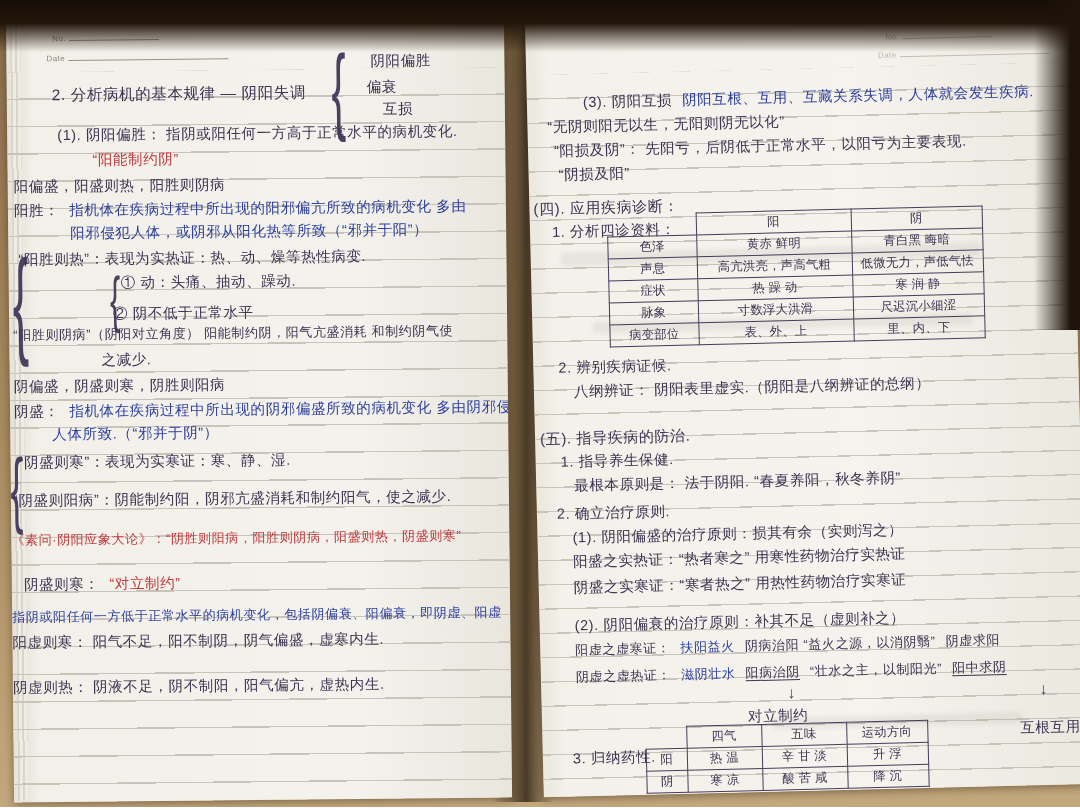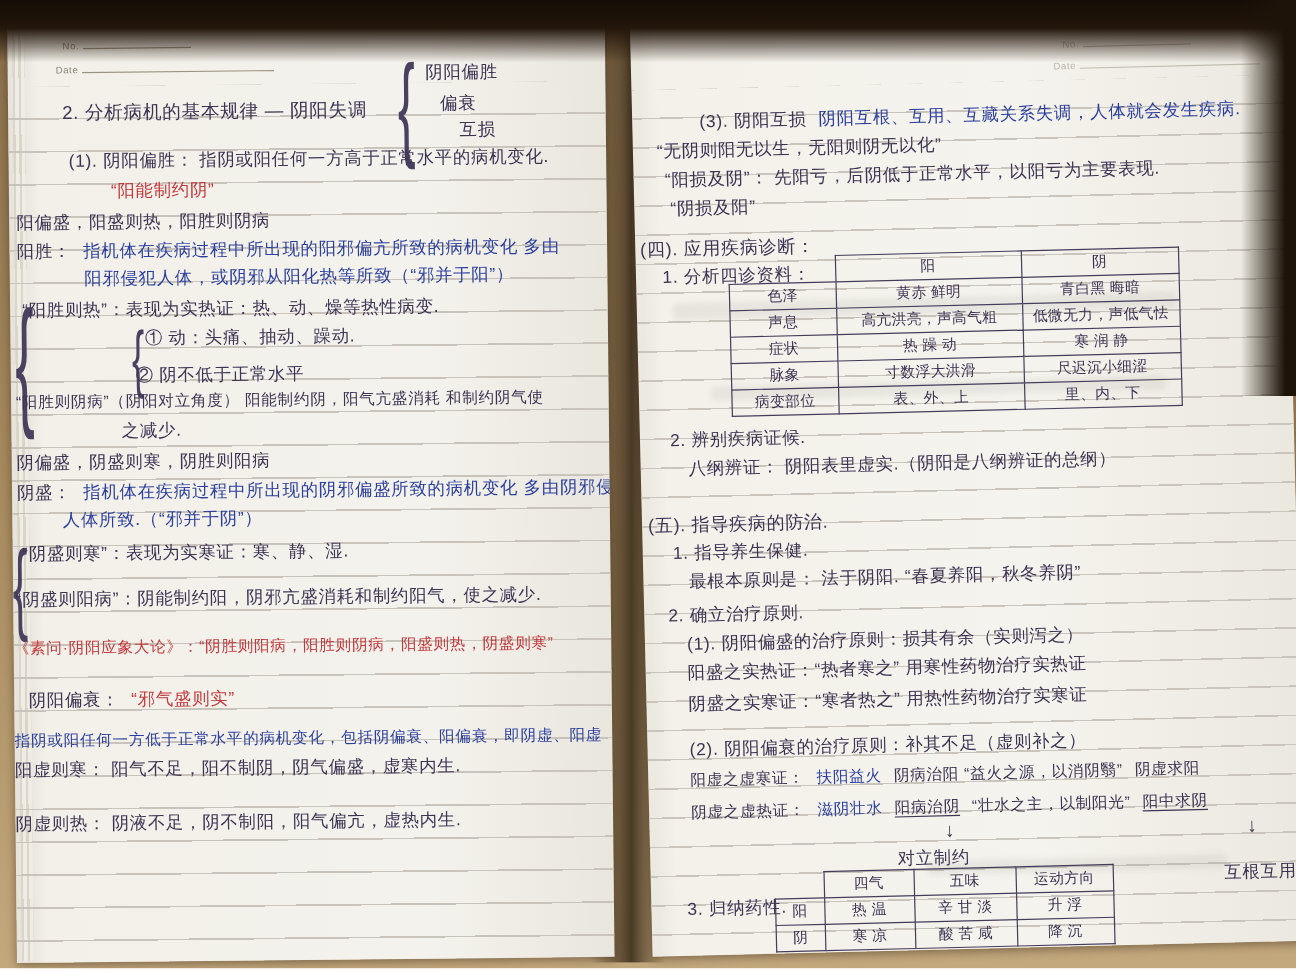--- a/index.html
+++ b/index.html
@@ -45,21 +45,21 @@
   <div class="spine"></div>
 
   <div class="page page-left">
     <div class="edge-stack"></div>
     <div class="rules rules-l"></div>
     <div class="hdr" style="left:46px;top:18px;"><span>No.</span> <span class="ln" style="width:90px;"></span></div>
     <div class="hdr" style="left:40px;top:38px;"><span>Date</span> <span class="ln" style="width:160px;"></span></div>
 
     <div class="hl" style="left:45px;top:72px;font-size:15.5px;">2. 分析病机的基本规律 — 阴阳失调</div>
     <div class="brace" style="left:316px;top:30px;font-size:96px;transform:scaleX(.45);">{</div>
-    <div class="hl" style="left:348px;top:42px;">阴阳偏胜</div>
+    <div class="hl" style="left:364px;top:42px;">阴阳偏胜</div>
     <div class="hl" style="left:360px;top:68px;">偏衰</div>
     <div class="hl" style="left:376px;top:90px;">互损</div>
 
     <div class="hl" style="left:50px;top:113px;">(1). 阴阳偏胜： 指阴或阳任何一方高于正常水平的病机变化.</div>
     <div class="hl r" style="left:85px;top:138px;">“阳能制约阴”</div>
     <div class="hl" style="left:6px;top:164px;">阳偏盛，阳盛则热，阳胜则阴病</div>
     <div class="hl" style="left:6px;top:188px;"><span>阳胜：</span><span class="b seg">指机体在疾病过程中所出现的阳邪偏亢所致的病机变化 多由</span></div>
     <div class="hl b" style="left:62px;top:211px;">阳邪侵犯人体，或阴邪从阳化热等所致（“邪并于阳”）</div>
 
     <div class="brace" style="left:-8px;top:228px;font-size:118px;transform:scaleX(.4);">{</div>
@@ -71,21 +71,21 @@
     <div class="hl" style="left:92px;top:338px;">之减少.</div>
 
     <div class="hl" style="left:4px;top:364px;">阴偏盛，阴盛则寒，阴胜则阳病</div>
     <div class="hl" style="left:4px;top:389px;"><span>阴盛：</span><span class="b seg">指机体在疾病过程中所出现的阴邪偏盛所致的病机变化 多由阴邪侵犯</span></div>
     <div class="hl b" style="left:42px;top:412px;">人体所致.（“邪并于阴”）</div>
     <div class="brace" style="left:-8px;top:432px;font-size:84px;transform:scaleX(.45);">{</div>
     <div class="hl" style="left:8px;top:440px;">“阴盛则寒”：表现为实寒证：寒、静、湿.</div>
     <div class="hl" style="left:2px;top:478px;">“阴盛则阳病”：阴能制约阳，阴邪亢盛消耗和制约阳气，使之减少.</div>
 
     <div class="hl r sm" style="left:0px;top:519px;"><span>《素问·阴阳应象大论》：</span><span>“阴胜则阳病，阳胜则阴病，阳盛则热，阴盛则寒”</span></div>
-    <div class="hl" style="left:12px;top:562px;"><span>阴阳偏衰：</span><span class="r seg">“邪气盛则实”</span></div>
+    <div class="hl" style="left:12px;top:562px;"><span>阴盛则寒：</span><span class="r seg">“对立制约”</span></div>
     <div class="hl b sm" style="left:0px;top:596px;">指阴或阳任何一方低于正常水平的病机变化，包括阴偏衰、阳偏衰，即阴虚、阳虚</div>
     <div class="hl" style="left:0px;top:620px;">阳虚则寒： 阳气不足，阳不制阴，阴气偏盛，虚寒内生.</div>
     <div class="hl" style="left:0px;top:665px;">阴虚则热： 阴液不足，阴不制阳，阳气偏亢，虚热内生.</div>
   </div>
 
   <div class="page page-right">
     <div class="rules rules-r"></div>
     <div class="hdr" style="left:360px;top:16px;opacity:.55;"><span>No.</span> <span class="ln" style="width:90px;"></span></div>
     <div class="hdr" style="left:352px;top:34px;opacity:.55;"><span>Date</span> <span class="ln" style="width:150px;"></span></div>
 

